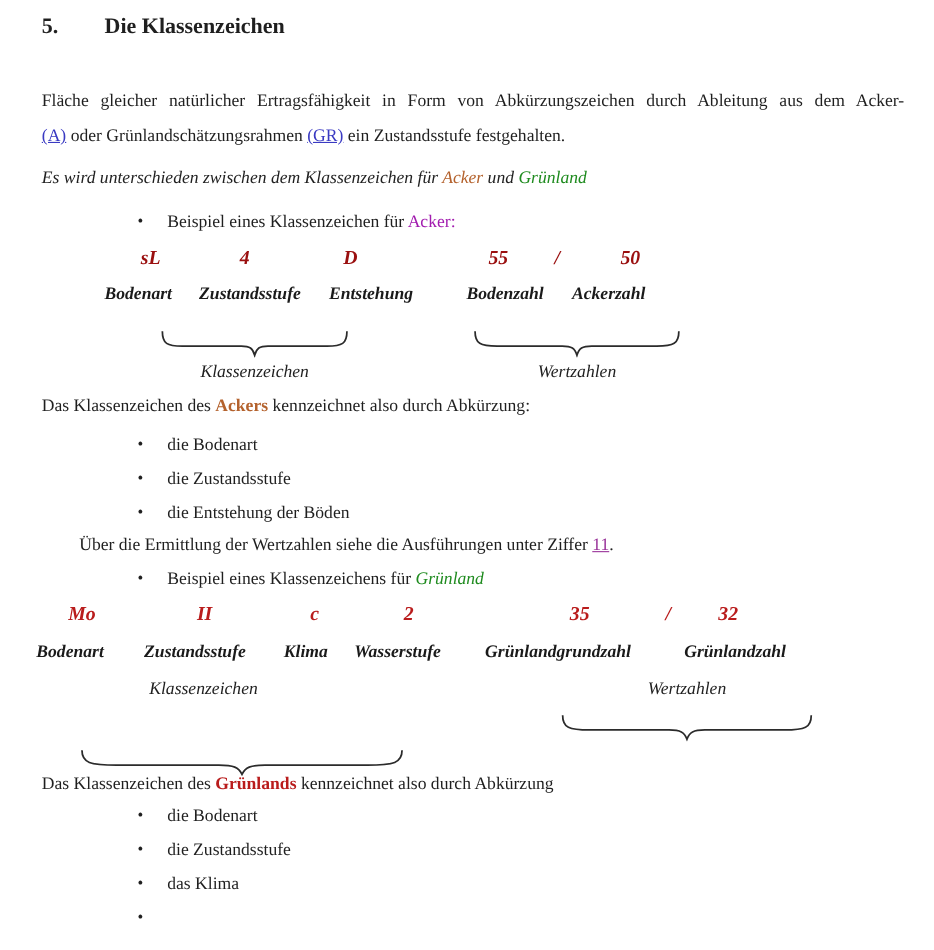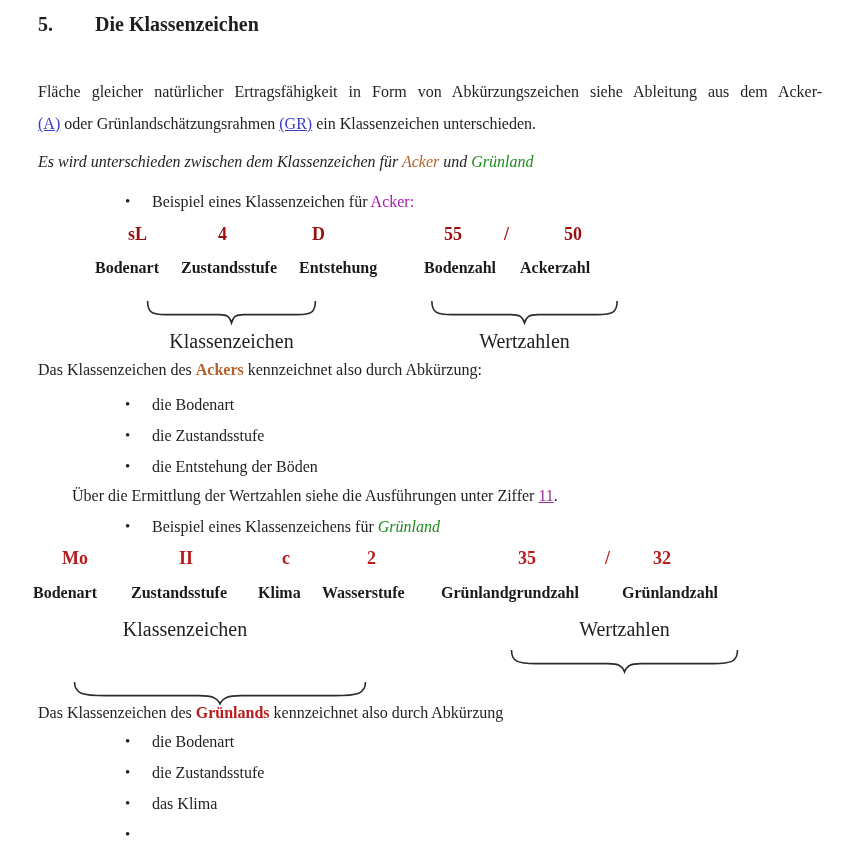--- a/index.html
+++ b/index.html
@@ -32,40 +32,40 @@
   .c-red     { color:#9a0f0f; font-weight:bold; }
   .c-green   { color:#1f8b1f; }
   .c-green-b { color:#b91c1c; font-weight:bold; }
   .c-green-i { color:#1f8b1f; font-style:italic; }
 
   
   .bullet-line { left:125px; font-size:16px; display:flex; }
   .bullet-dot { width:27px; font-size:15px; }
 
   
-  .diagram { left:0; width:803px; }
+  .diagram { left:0; width:803px;font-style:italic; }
   .code-item { position:absolute; font-size:18px; font-weight:bold; }
   .hdr-item  { position:absolute; font-size:16px; font-weight:bold; color:#1a1a1a; }
   .brace-box { position:absolute; }
   .brace-box svg { display:block; width:100%; height:100%; }
-  .brace-label { position:absolute; font-size:20px; text-align:center; }
+  .brace-label { position:absolute; font-size:16px; text-align:center; }
 </style>
 </head>
 <body>
 
 <div class="page">
 
   <div class="abs heading">
     <span class="num">5.</span>
     <span>Die Klassenzeichen</span>
   </div>
 
-  <div class="abs bodyline just" style="top:83px;">Fläche gleicher natürlicher Ertragsfähigkeit in Form von Abkürzungszeichen siehe Ableitung aus dem Acker-</div>
+  <div class="abs bodyline just" style="top:83px;">Fläche gleicher natürlicher Ertragsfähigkeit in Form von Abkürzungszeichen durch Ableitung aus dem Acker-</div>
   <div class="abs bodyline" style="top:115px;">
-    <span class="link-blue">(A)</span><span> oder Grünlandschätzungsrahmen </span><span class="link-blue">(GR)</span><span> ein Klassenzeichen unterschieden.</span>
+    <span class="link-blue">(A)</span><span> oder Grünlandschätzungsrahmen </span><span class="link-blue">(GR)</span><span> ein Zustandsstufe festgehalten.</span>
   </div>
 
   <div class="abs bodyline" style="top:153px;font-style:italic;">
     <span>Es wird unterschieden zwischen dem Klassenzeichen für </span><span class="c-acker">Acker</span><span> und </span><span class="c-green">Grünland</span>
   </div>
 
   <div class="abs bullet-line" style="top:193px;">
     <span class="bullet-dot">•</span>
     <span><span>Beispiel eines Klassenzeichen für </span><span class="c-acker-i">Acker:</span></span>
   </div>

